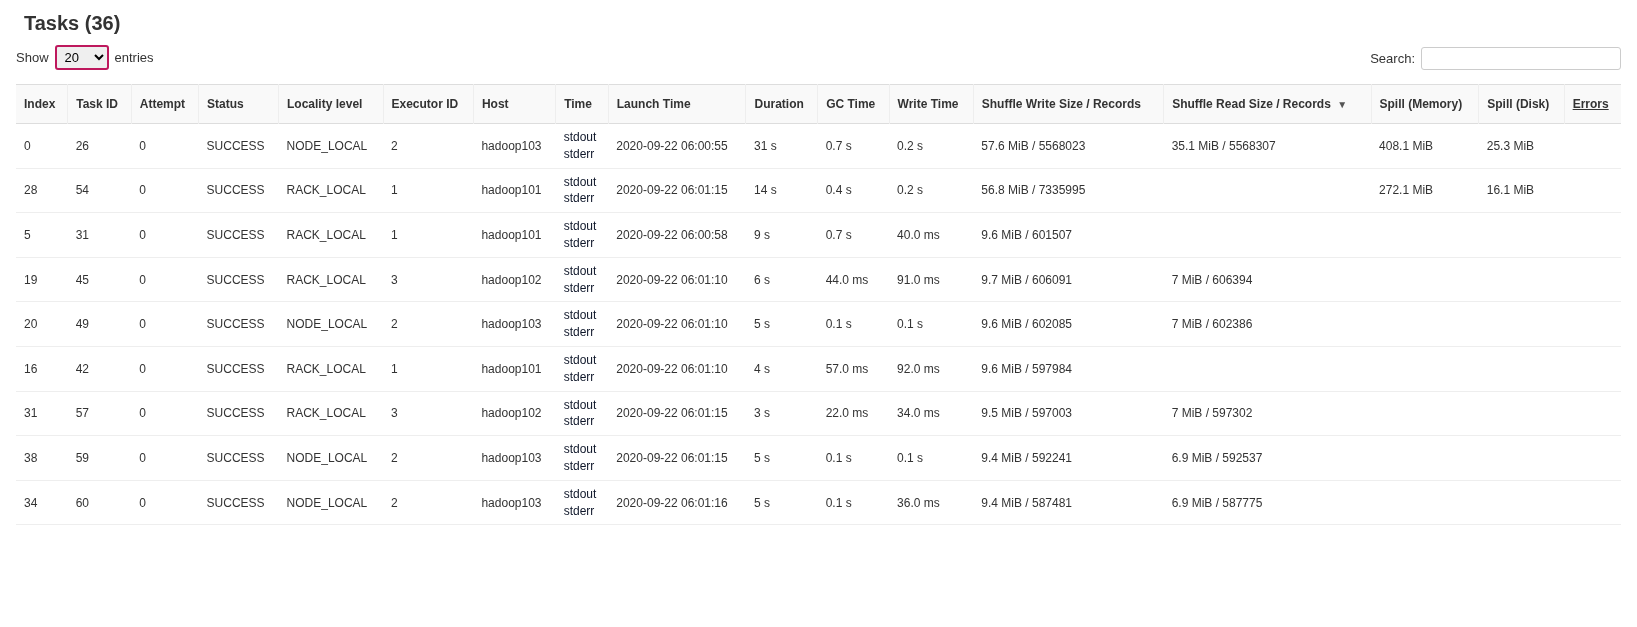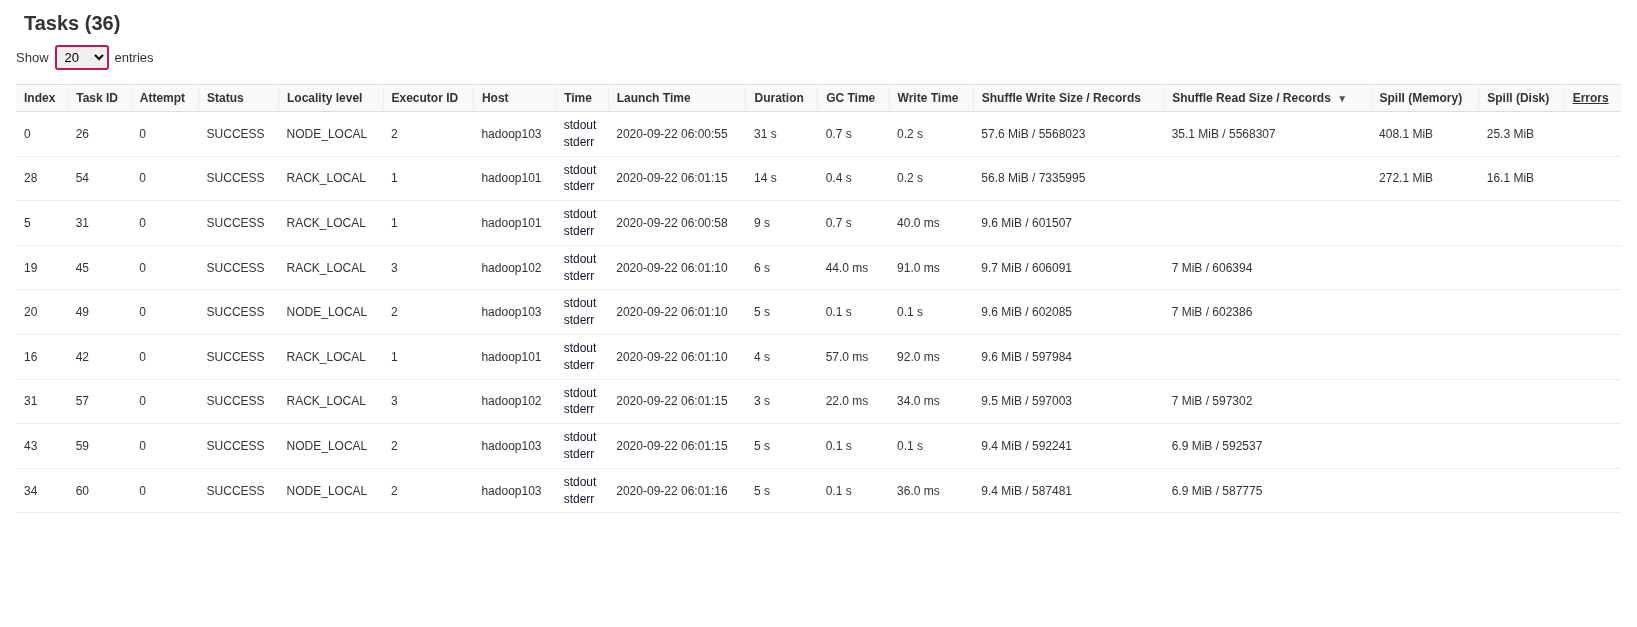--- a/index.html
+++ b/index.html
@@ -49,21 +49,21 @@
       width: 100%;
       border-collapse: collapse;
       font-size: 12px;
     }
     thead tr {
       border-top: 1px solid #ddd;
       border-bottom: 1px solid #ddd;
     }
     th {
       text-align: left;
-      padding: 6px 8px;
+      padding: 12px 8px;
       font-weight: bold;
       white-space: nowrap;
       vertical-align: bottom;
       border-right: 1px solid #eee;
       background: #f9f9f9;
     }
     th:last-child { border-right: none; text-decoration: underline; }
     td {
       padding: 5px 8px;
       vertical-align: middle;
@@ -94,20 +94,24 @@
 <div class="controls-row">
   <div class="show-entries">
     <span>Show</span>
     <select>
       <option>10</option>
       <option selected="">20</option>
       <option>50</option>
       <option>100</option>
     </select>
     <span>entries</span>
+  </div>
+  <div class="search-box">
+    <span>Search:</span>
+    <input type="text" value="" style="">
   </div>
 </div>
 
 <table>
   <thead>
     <tr>
       <th>Index</th>
       <th>Task ID</th>
       <th>Attempt</th>
       <th>Status</th>
@@ -275,21 +279,21 @@
         <td>3 s</td>
         <td>22.0 ms</td>
         <td>34.0 ms</td>
         <td>9.5 MiB / 597003</td>
         <td>7 MiB / 597302</td>
         <td></td>
         <td></td>
         <td></td>
       </tr>
       <tr>
-        <td>43</td>
+        <td>38</td>
         <td>59</td>
         <td>0</td>
         <td>SUCCESS</td>
         <td>NODE_LOCAL</td>
         <td>2</td>
         <td>hadoop103</td>
         <td>
           <a class="link" href="#">stdout</a>
           <a class="link" href="#">stderr</a>
         </td>

